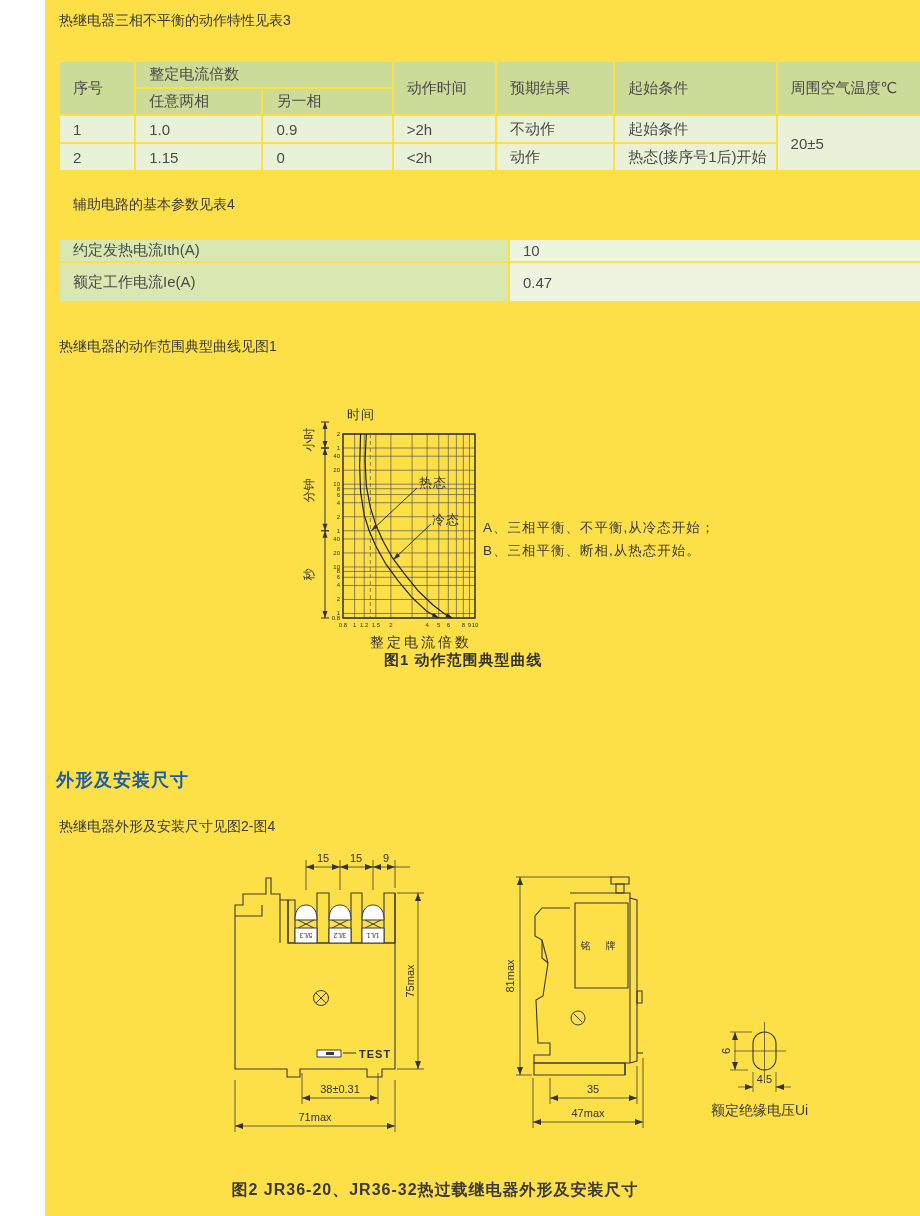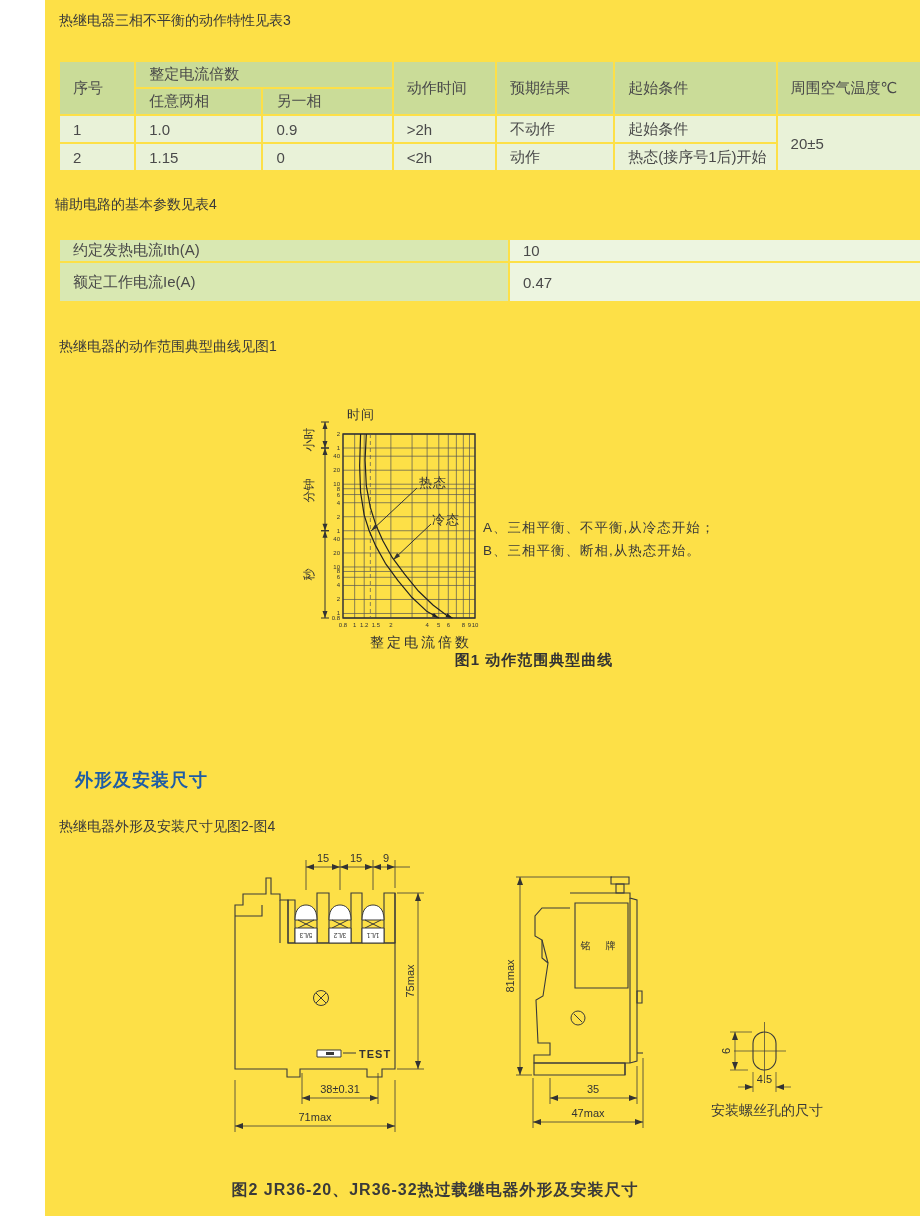--- a/index.html
+++ b/index.html
@@ -14,22 +14,22 @@
   table.grn td{background:#e9f2d8;text-align:left;padding:0 0 0 13px;vertical-align:middle;}
   table.t4 td.lbl{background:#d9e8b2;}
   table.t4 td.val{background:#edf5e0;}
   
   .chart{position:absolute;left:250px;top:402px;width:430px;height:280px;}
   .vlabel{position:absolute;transform:rotate(-90deg);font-size:12px;color:#333;white-space:nowrap;width:40px;text-align:center;}
   .timelbl{position:absolute;left:52px;top:4px;font-size:13px;color:#333;letter-spacing:1px;}
   .curvelbl{position:absolute;font-size:13px;color:#333;letter-spacing:1px;white-space:nowrap;}
   .ann{position:absolute;font-size:13.5px;color:#3a3a3a;letter-spacing:1px;white-space:nowrap;}
   .xaxislbl{position:absolute;left:325px;top:634px;font-size:14px;color:#333;letter-spacing:3px;}
-  .figcap1{position:absolute;left:339px;top:651px;width:300px;text-align:center;font-size:15px;font-weight:600;color:#333;letter-spacing:1px;}
-  .sechead{position:absolute;left:30px;top:768px;font-size:18px;font-weight:600;color:#1e5ca6;letter-spacing:1px;}
+  .figcap1{position:absolute;left:339px;top:651px;width:300px;text-align:left;font-size:15px;font-weight:600;color:#333;letter-spacing:1px;}
+  .sechead{position:absolute;left:11px;top:768px;font-size:18px;font-weight:600;color:#1e5ca6;letter-spacing:1px;}
   .figcap2{position:absolute;left:0;top:1180px;width:780px;text-align:center;font-size:16px;font-weight:600;color:#3a3a3a;letter-spacing:1px;}
   .holecap{position:absolute;left:666px;top:1102px;font-size:14px;color:#3a3a3a;}
   svg text{fill:#333;font-family:"Liberation Sans","DejaVu Sans",sans-serif;}
   svg .dimtxt{font-size:11px;}
   svg line,svg path,svg rect,svg circle,svg polyline{vector-effect:non-scaling-stroke;}
 </style>
 </head>
 <body>
 
 <div class="page">
@@ -73,21 +73,21 @@
       <td>2</td>
       <td>1.15</td>
       <td>0</td>
       <td>&lt;2h</td>
       <td>动作</td>
       <td>热态(接序号1后)开始</td>
     </tr>
   </tbody>
     </table>
 
-  <div class="lead" style="left:10px;top:196px">辅助电路的基本参数见表4</div>
+  <div class="lead" style="left:28px;top:196px">辅助电路的基本参数见表4</div>
   <div class="tag" style="right:12px;top:216px">表4</div>
 
   <table class="grn t4" style="left:13px;top:238px;width:894px">
     <colgroup>
         <col style="width:447px">
         <col style="width:439px">
       </colgroup>
     <tbody>
     <tr style="height:21px">
       <td class="lbl">约定发热电流Ith(A)</td>
@@ -351,17 +351,17 @@
         <line x1="30" y1="62" x2="48" y2="62"></line>
       <line x1="35" y1="24" x2="35" y2="62" marker-start="url(#hAs)" marker-end="url(#hAe)"></line>
       <line x1="53" y1="64" x2="53" y2="84"></line>
         <line x1="76" y1="64" x2="76" y2="84"></line>
       <line x1="38" y1="79" x2="53" y2="79" marker-end="url(#hAe)"></line>
       <line x1="91" y1="79" x2="76" y2="79" marker-end="url(#hAe)"></line>
     </g>
     <text class="dimtxt" x="30" y="43" text-anchor="middle" transform="rotate(-90 30 43)">6</text>
     <text class="dimtxt" x="64.5" y="75" text-anchor="middle">4.5</text>
   </svg>
-  <div class="holecap">安装螺丝孔的尺寸</div>
+  <div class="holecap">额定绝缘电压Ui</div>
 
   <div class="figcap2">图2 JR36-20、JR36-32热过载继电器外形及安装尺寸</div>
 
 </div>
 
 </body></html>

